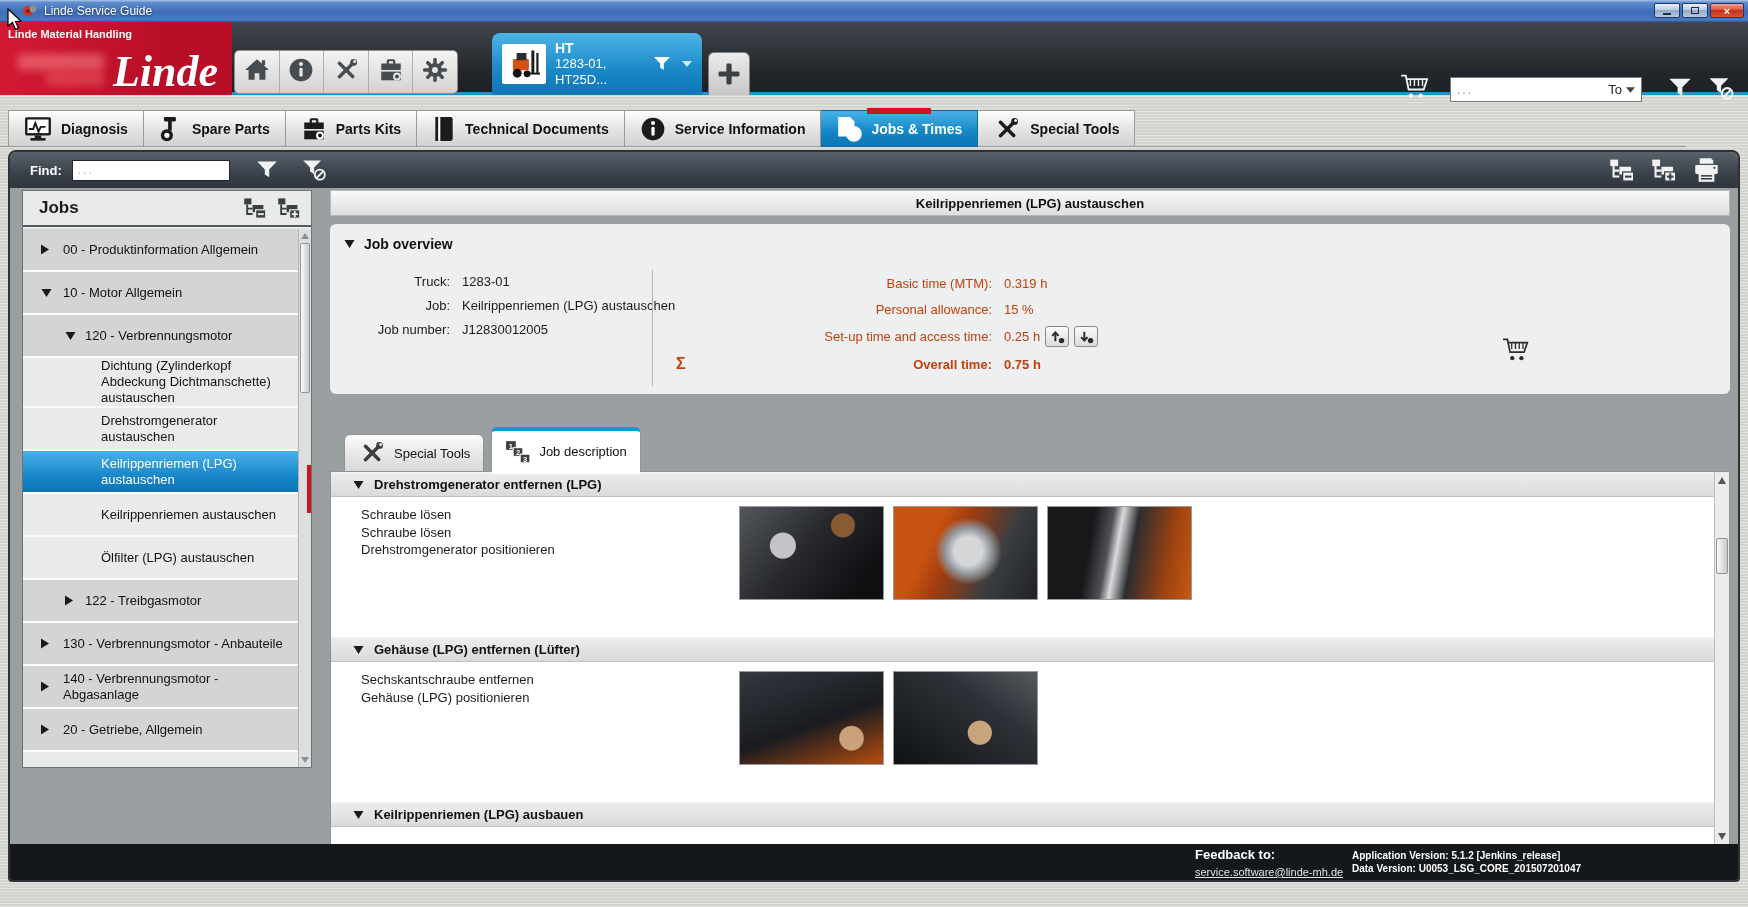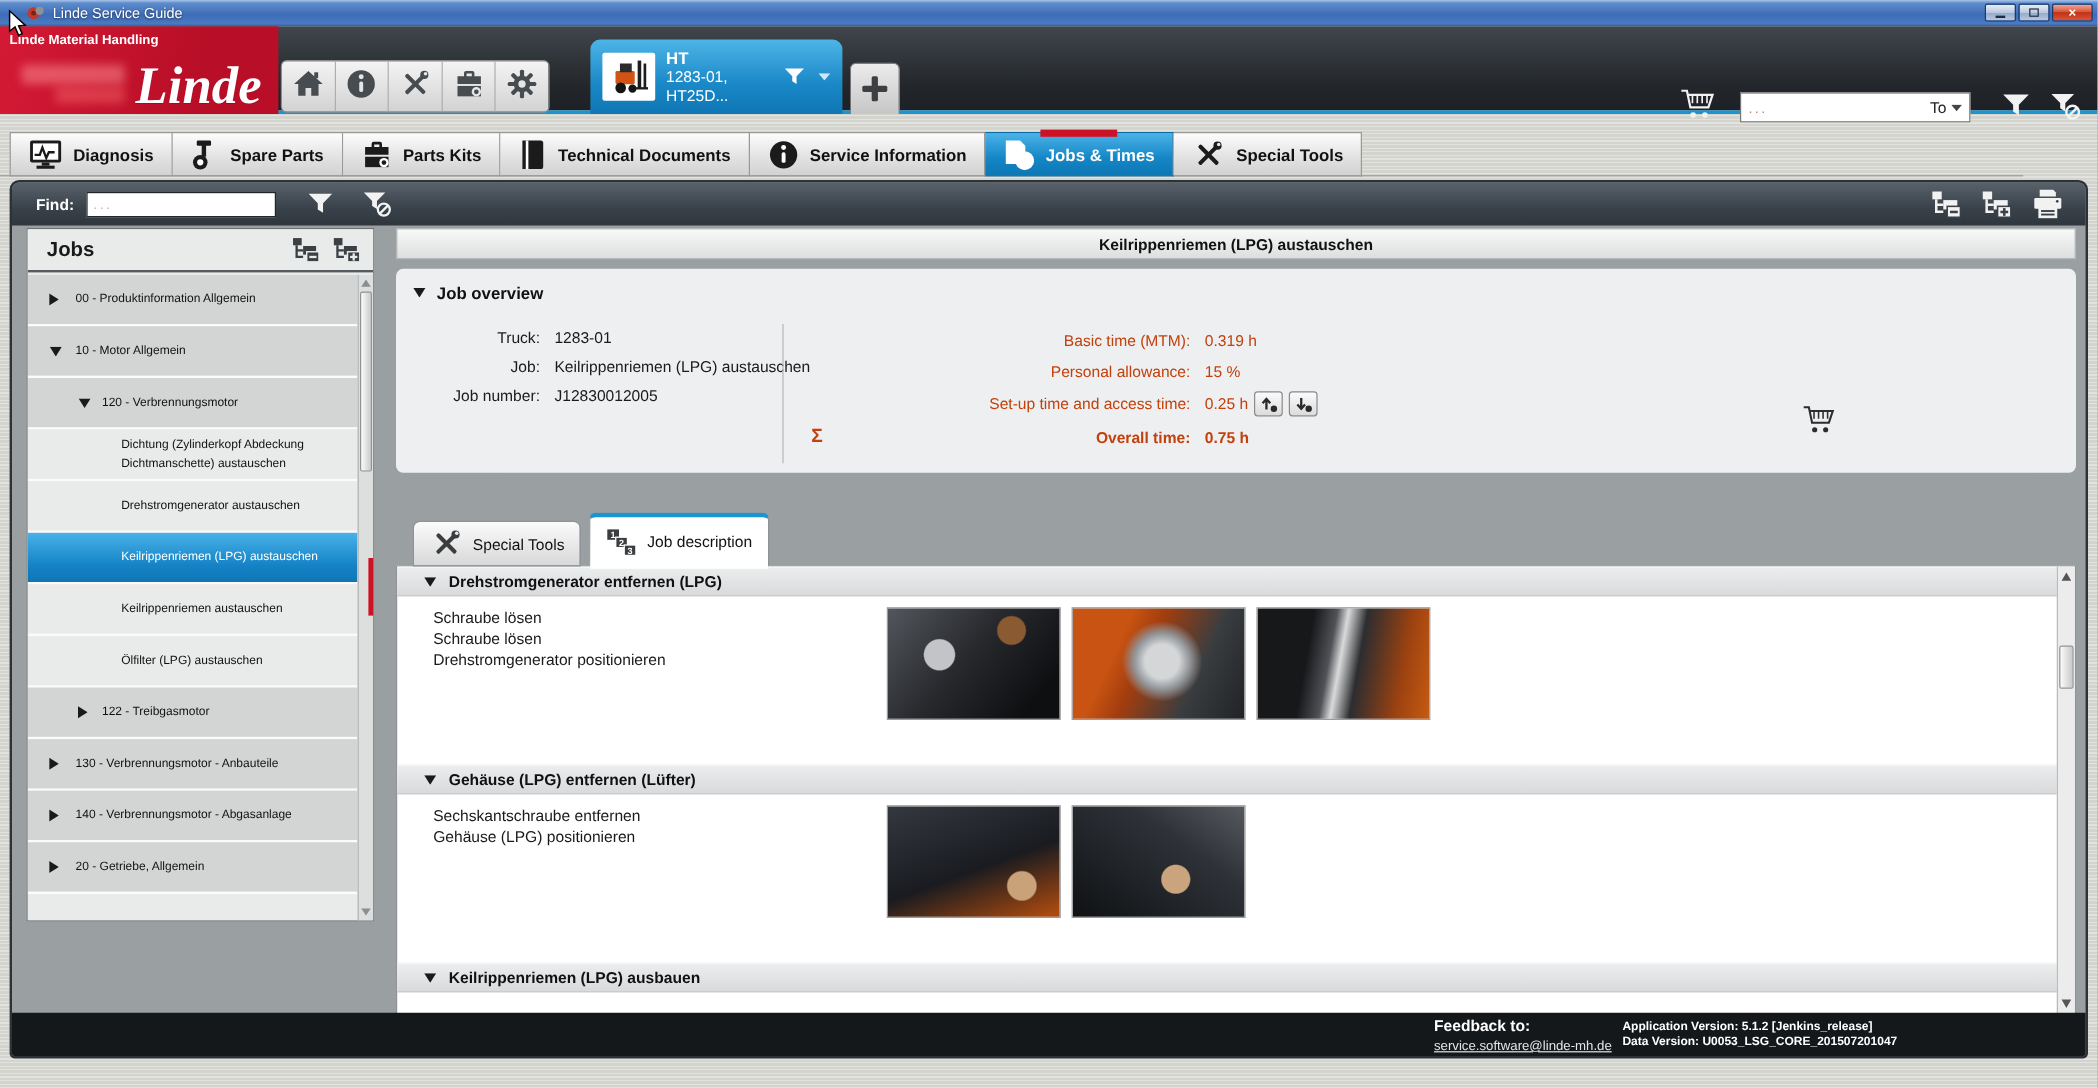--- a/index.html
+++ b/index.html
@@ -89,21 +89,21 @@
 
   
   .sidebar { position:absolute; left:12px; top:38px; width:290px; height:578px;
     background:#e9ebeb; border:1px solid #6d7275; overflow:hidden; --icon-bg:#e9ebeb; }
   .sidebar-head { height:36px; background:#e9ebeb; border-bottom:2px solid #555b5e;
     display:flex; align-items:center; padding:0 10px 0 16px; }
   .sidebar-title { font-size:17px; font-weight:bold; color:#1a1a1a; flex:1; }
   .sb-ic { display:inline-flex; color:#3c4043; margin-left:10px; cursor:pointer; }
   .tree { position:absolute; top:38px; left:0; right:13px; bottom:0; overflow:hidden; }
   .trow { position:relative; display:flex; align-items:center; min-height:43px; border-bottom:2px solid #fbfbfb;
-    font-size:10px; color:#111; background:#e9ebeb; cursor:pointer; padding-right:14px; line-height:16px; }
+    font-size:13px; color:#111; background:#e9ebeb; cursor:pointer; padding-right:14px; line-height:16px; }
   .trow.group { background:#d3d5d5; }
   .trow .arr { position:absolute; color:#1a1a1a; display:inline-flex; }
   .trow.l0 { padding-left:40px; } .trow.l0 .arr { left:18px; }
   .trow.l1 { padding-left:62px; } .trow.l1 .arr { left:42px; }
   .trow.l2 { padding-left:78px; }
   .trow.selected { background:linear-gradient(#49b2e8,#1583c6 65%,#0e76b6); color:#fff; }
   .tree-scroll { position:absolute; top:38px; right:0; bottom:0; width:13px; background:#dddfdf; border-left:1px solid #b2b5b5; }
   .ts-up,.ts-down { position:absolute; left:2px; width:0; height:0; border-left:4px solid transparent; border-right:4px solid transparent; }
   .ts-up { top:4px; border-bottom:6px solid #8a8f92; }
   .ts-down { bottom:4px; border-top:6px solid #8a8f92; }

